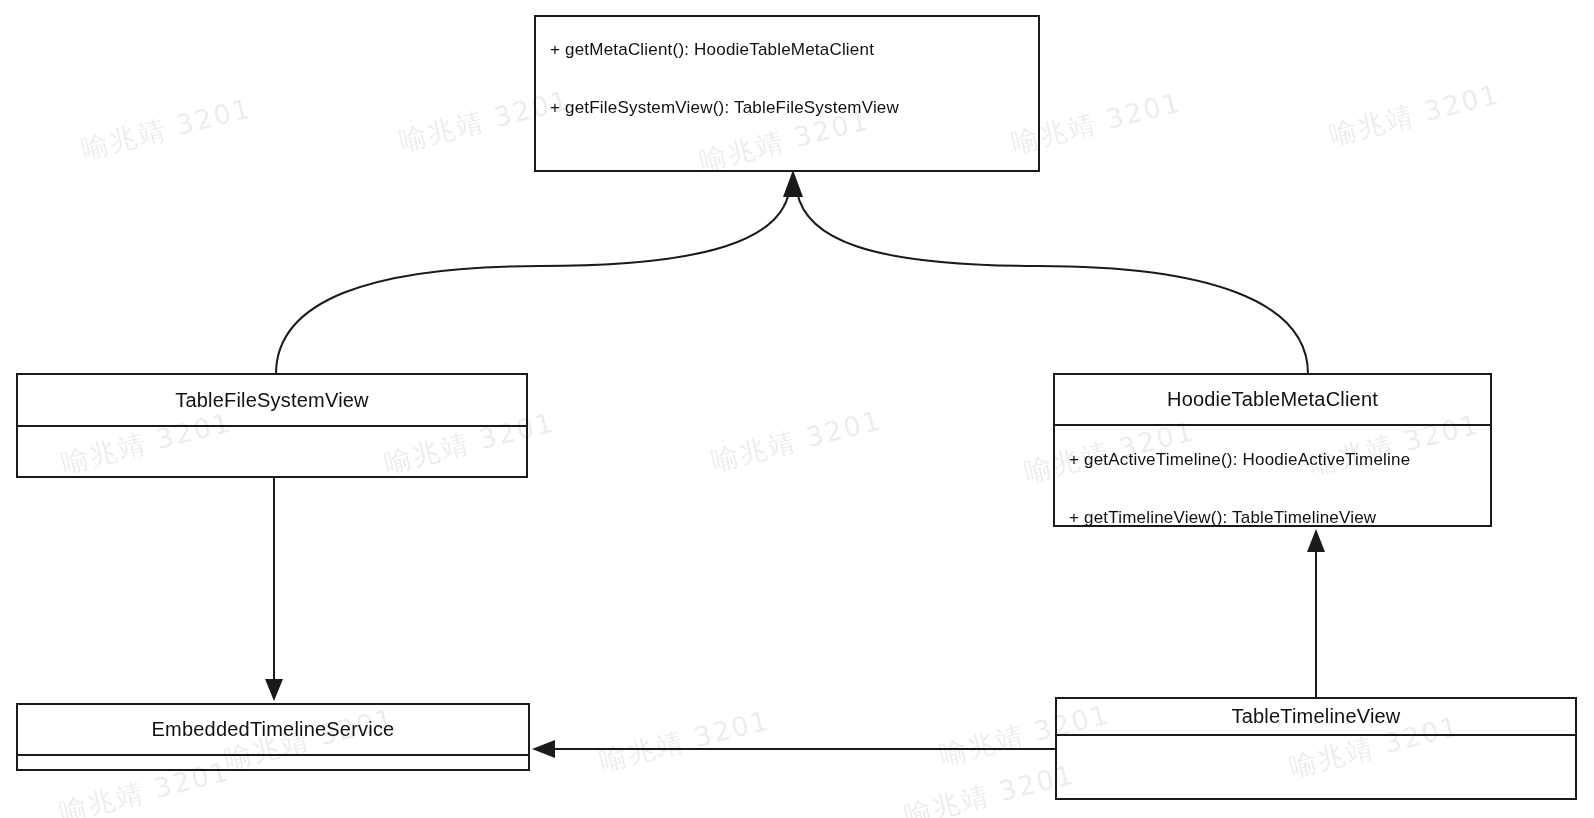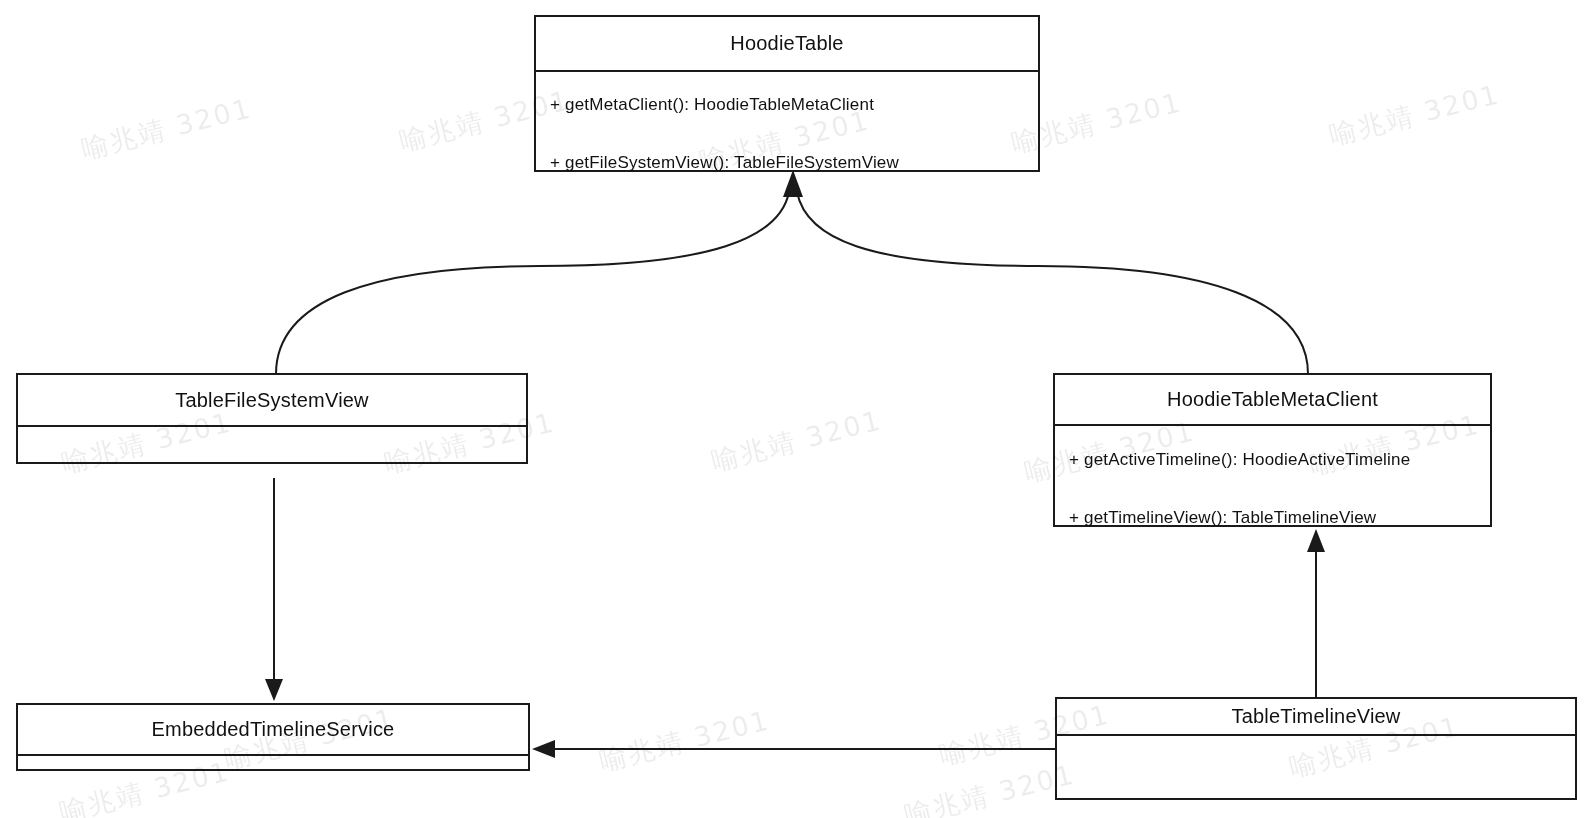--- a/index.html
+++ b/index.html
@@ -84,28 +84,27 @@
     <polygon points="274,701 265,679 283,679" fill="#1a1a1a"></polygon>
 
     <line x1="1316" y1="697" x2="1316" y2="532" stroke="#1a1a1a" stroke-width="2"></line>
     <polygon points="1316,529 1307,552 1325,552" fill="#1a1a1a"></polygon>
 
     <line x1="1055" y1="749" x2="536" y2="749" stroke="#1a1a1a" stroke-width="2"></line>
     <polygon points="532,749 555,740 555,758" fill="#1a1a1a"></polygon>
   </svg>
 
   <div class="uml-class" style="left:534px; top:15px; width:506px; height:157px;">
-    <div class="title" style="height:55px;">HoodieTable</div>
     <div class="methods">
       <div class="method" style="height:50px;">+ getMetaClient(): HoodieTableMetaClient</div>
       <div class="method" style="height:50px;">+ getFileSystemView(): TableFileSystemView</div>
     </div>
   </div>
 
-  <div class="uml-class" style="left:16px; top:373px; width:512px; height:91px; display:flex; flex-direction:column;">
+  <div class="uml-class" style="left:16px; top:373px; width:512px; height:105px; display:flex; flex-direction:column;">
     <div class="title" style="height:52px; flex:none;">TableFileSystemView</div>
     <div class="body-empty"></div>
   </div>
 
   <div class="uml-class" style="left:1053px; top:373px; width:439px; height:154px;">
     <div class="title" style="height:51px;">HoodieTableMetaClient</div>
     <div class="methods">
       <div class="method" style="height:51px;">+ getActiveTimeline(): HoodieActiveTimeline</div>
       <div class="method" style="height:50px;">+ getTimelineView(): TableTimelineView</div>
     </div>

